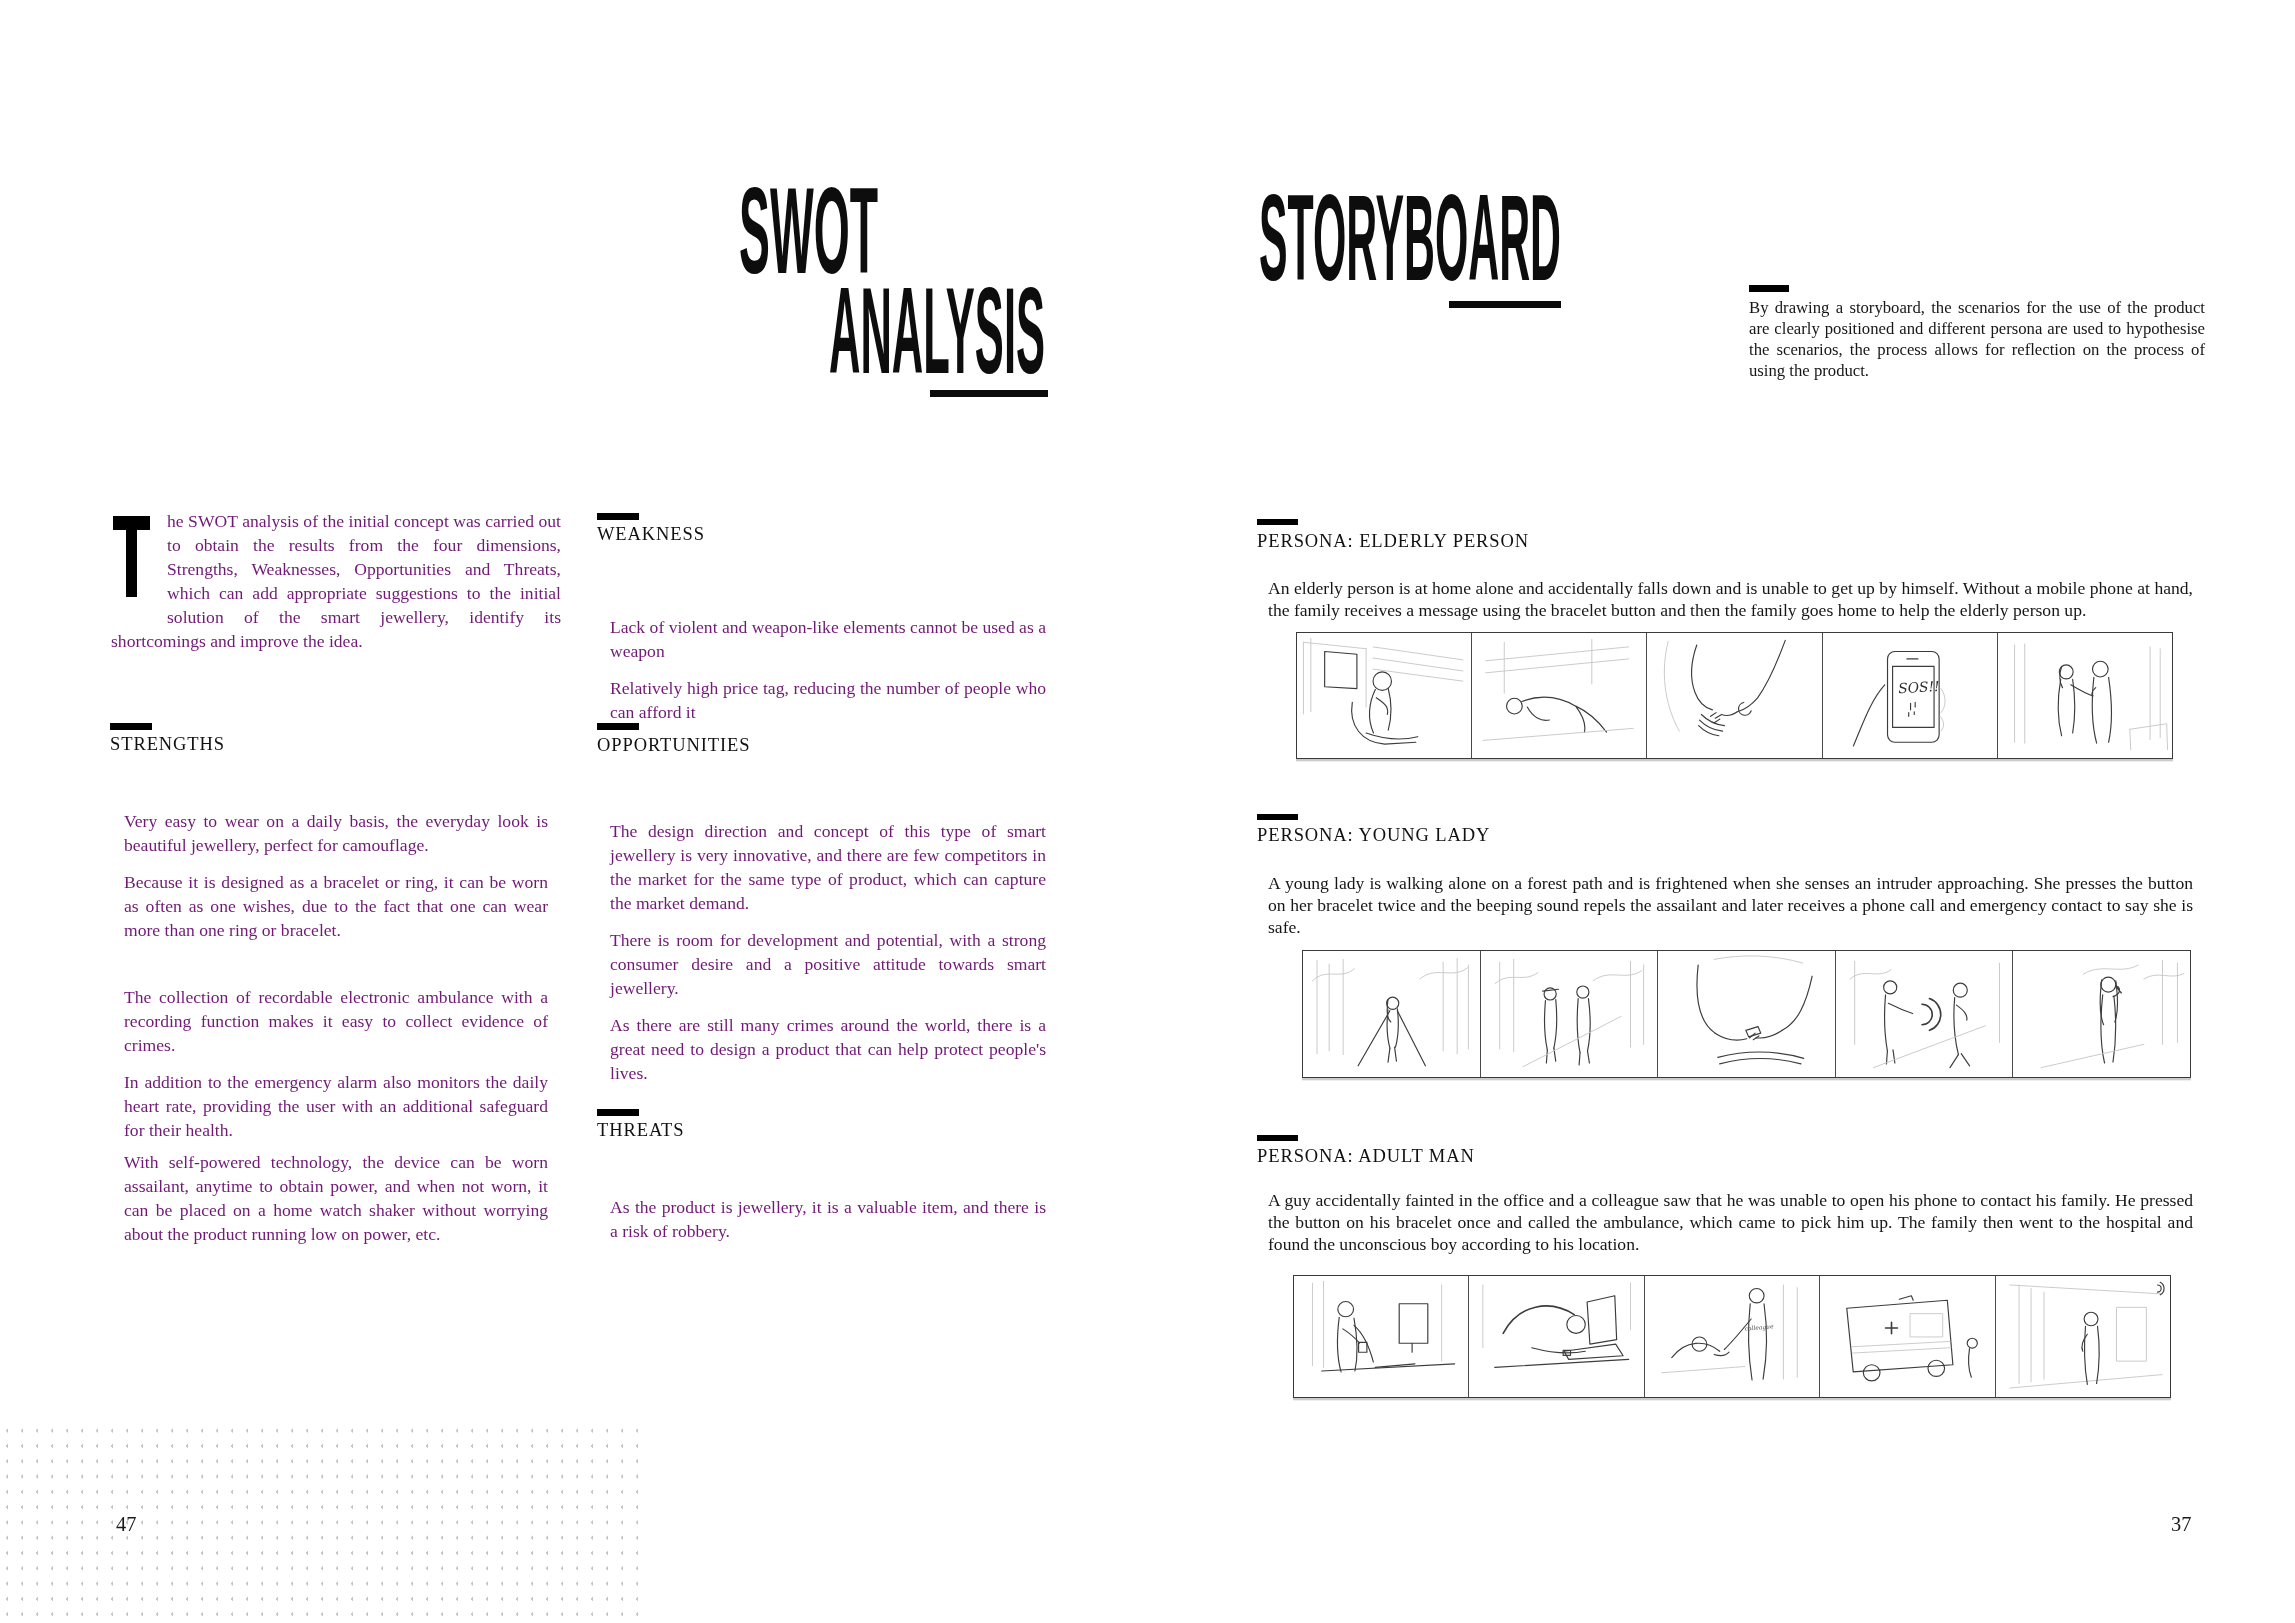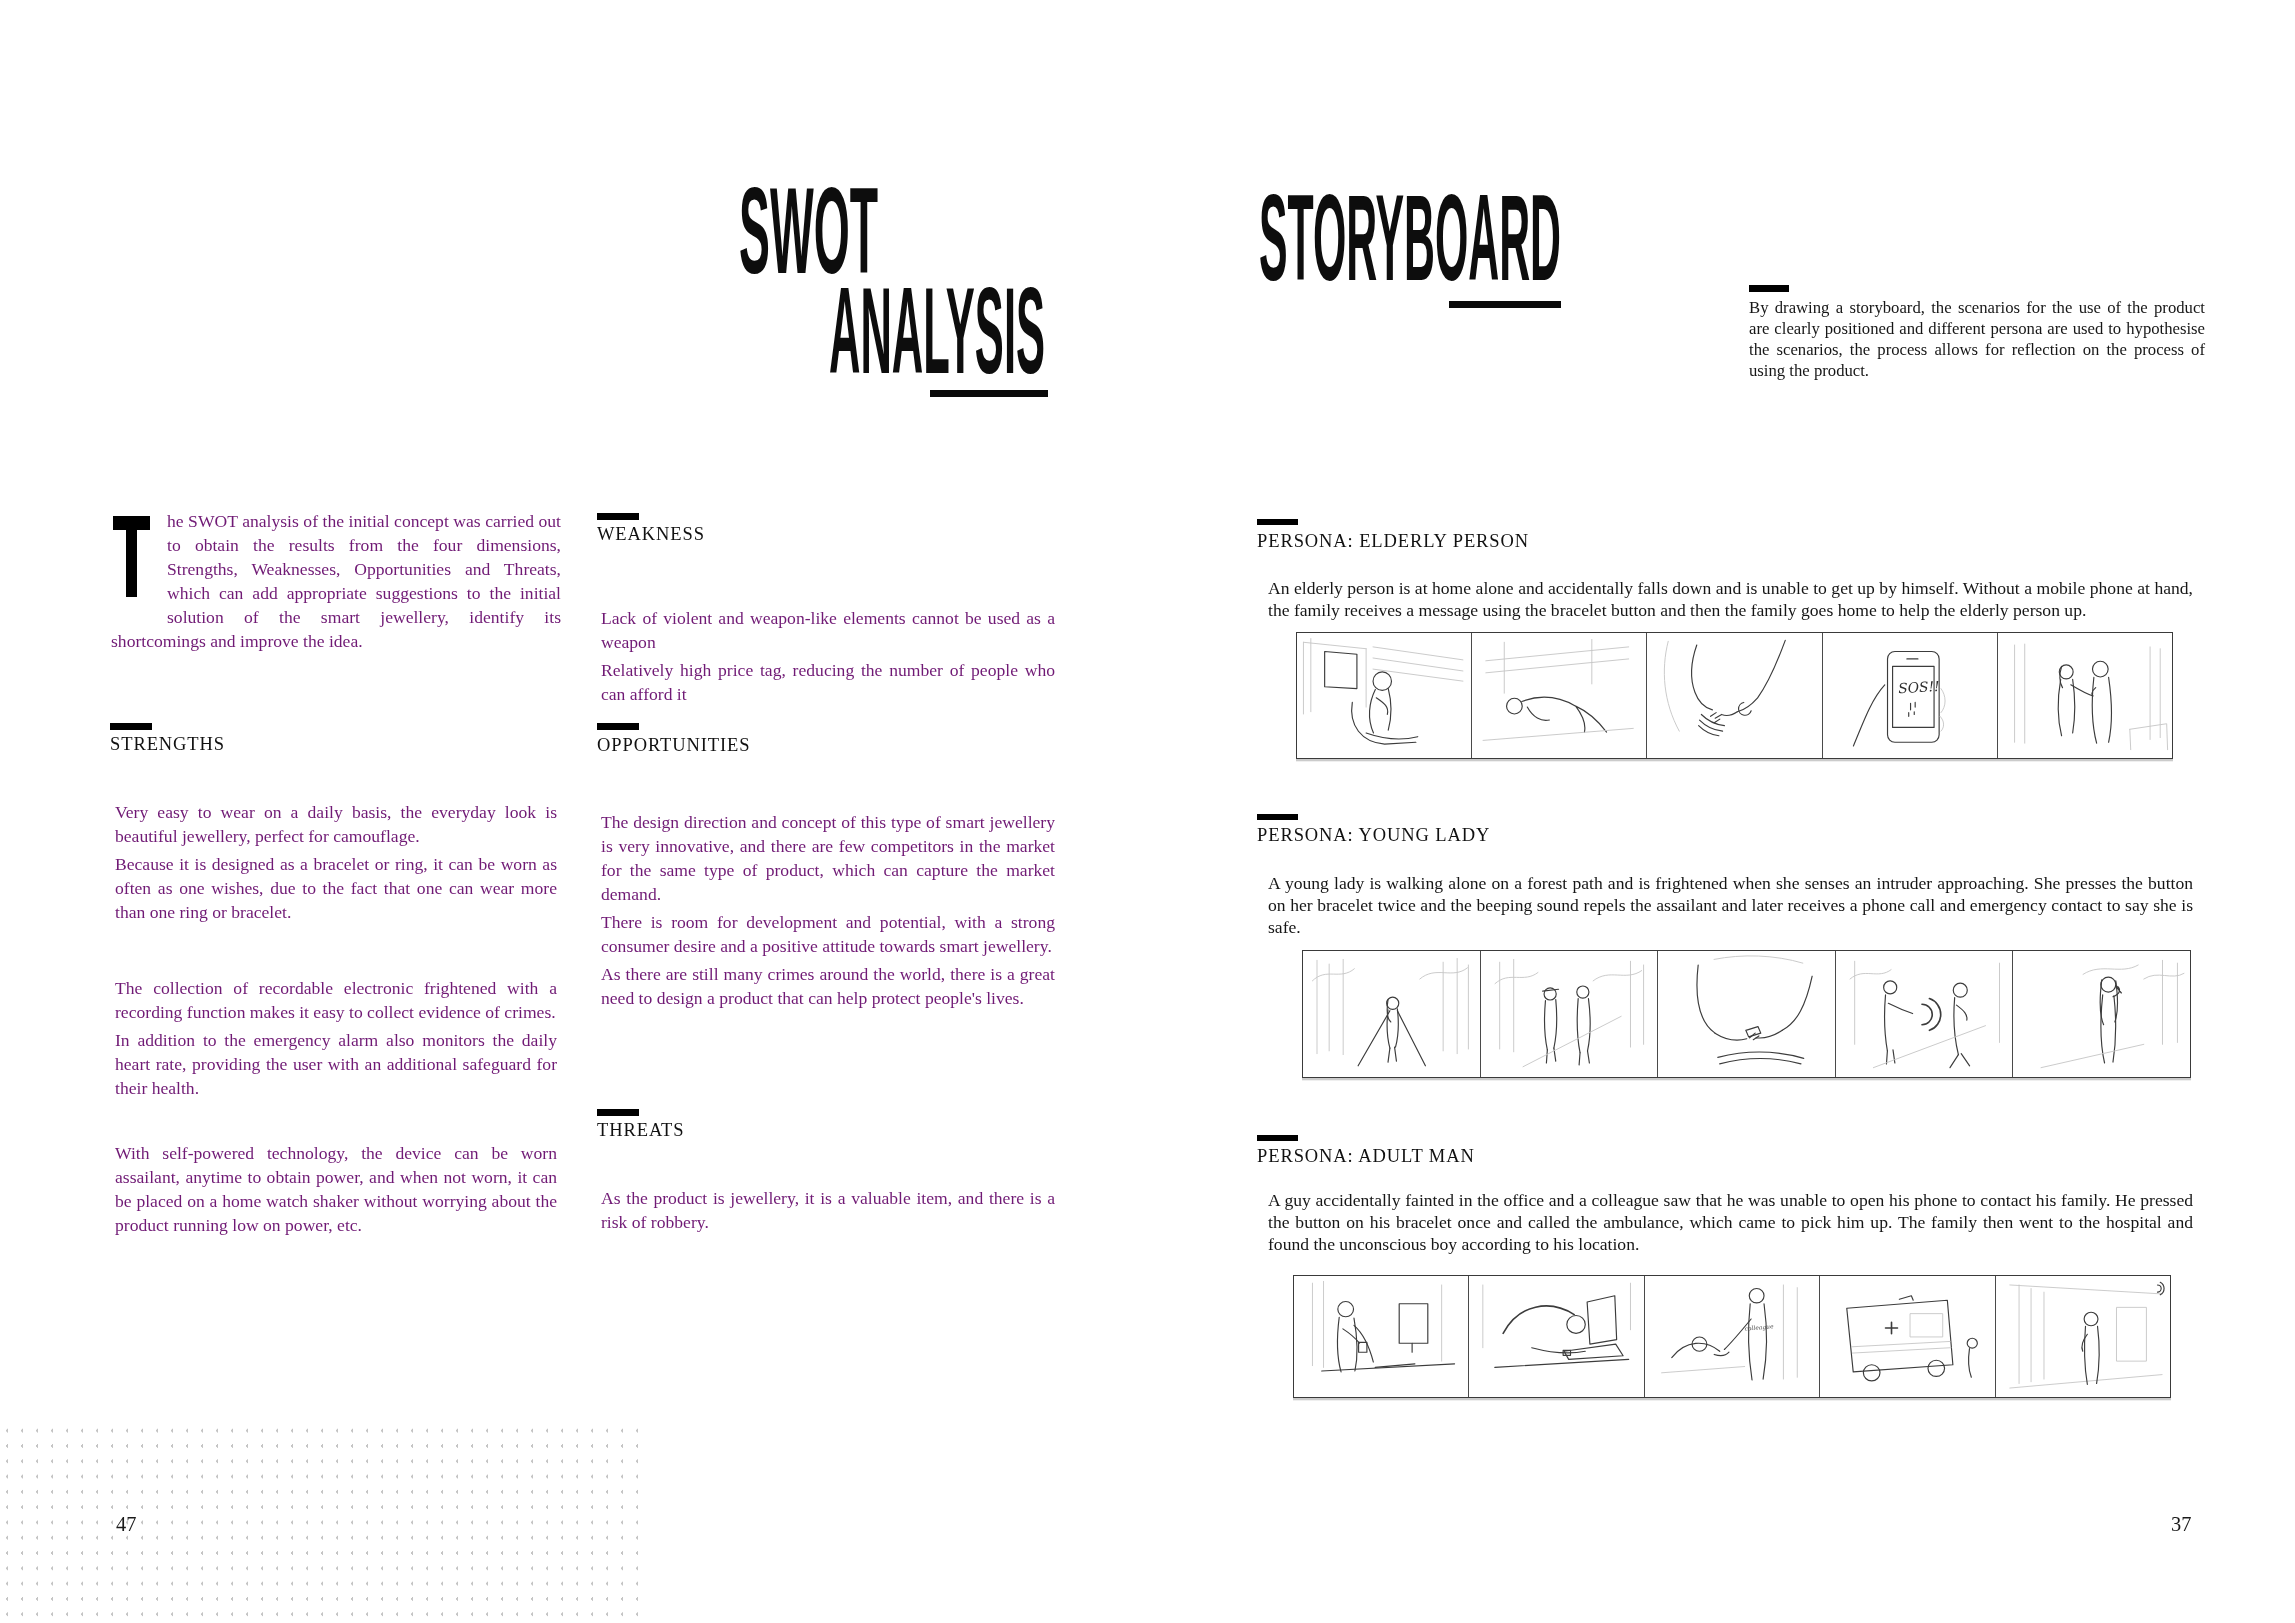--- a/index.html
+++ b/index.html
@@ -3,21 +3,21 @@
 <meta charset="utf-8">
 <style>
   html,body{margin:0;padding:0;background:#e8e8e8;}
   #spread{position:relative;width:2295px;height:1623px;background:#ffffff;overflow:hidden;
           font-family:"Liberation Serif","DejaVu Serif",serif;color:#141414;}
   .abs{position:absolute;}
   .bar{background:#000;}
   .rule{background:#0a0a0a;}
   .h{font-size:18.5px;letter-spacing:0.9px;color:#111;white-space:nowrap;}
   .body{font-size:17.6px;line-height:24px;text-align:justify;color:#701a75;}
-  .body p{margin:4px;}
+  .body p{margin:13px;}
   .pbody{font-size:17.6px;line-height:22px;text-align:justify;color:#161616;}
   .pbody p{margin:11px;}
   .ibody{font-size:16.7px;line-height:21px;text-align:justify;color:#161616;}
   .ibody p{margin:0;}
   .pagenum{font-size:20.4px;color:#1a1a1a;}
   .title-svg text{font-family:"Liberation Sans","DejaVu Sans",sans-serif;font-weight:bold;fill:#0d0d0d;}
   .dropcap{float:left;width:56px;height:118px;position:relative;}
   .dc-bar{position:absolute;left:2.3px;top:7.4px;width:37px;height:13.4px;background:#000;}
   .dc-stem{position:absolute;left:15px;top:20.4px;width:11px;height:68px;background:#000;}
   .sr{position:absolute;width:0.5px;height:0.5px;overflow:hidden;opacity:0;}
@@ -56,21 +56,21 @@
     <span>he SWOT analysis of the initial concept was carried out to obtain the results from the four dimensions, Strengths, Weaknesses, Opportunities and Threats, which can add appropriate suggestions to the initial solution of the smart jewellery, identify its shortcomings and improve the idea.</span>
   </div>
 
   <div class="abs bar" style="left:110px;top:723px;width:42px;height:6.5px"></div>
   <div class="abs h" style="left:110px;top:734px">STRENGTHS</div>
   <div class="abs body" style="left:111px;top:796px;width:450px;">
     <p>Very easy to wear on a daily basis, the everyday look is beautiful jewellery, perfect for camouflage.</p>
     <p>Because it is designed as a bracelet or ring, it can be worn as often as one wishes, due to the fact that one can wear more than one ring or bracelet.</p>
   </div>
   <div class="abs body" style="left:111px;top:972px;width:450px;">
-    <p>The collection of recordable electronic frightened with a recording function makes it easy to collect evidence of crimes.</p>
+    <p>The collection of recordable electronic ambulance with a recording function makes it easy to collect evidence of crimes.</p>
     <p>In addition to the emergency alarm also monitors the daily heart rate, providing the user with an additional safeguard for their health.</p>
   </div>
   <div class="abs body" style="left:111px;top:1137px;width:450px;">
     <p>With self-powered technology, the device can be worn assailant, anytime to obtain power, and when not worn, it can be placed on a home watch shaker without worrying about the product running low on power, etc.</p>
   </div>
 
   <div class="abs bar" style="left:597px;top:513px;width:42px;height:6.5px"></div>
   <div class="abs h" style="left:597px;top:524px">WEAKNESS</div>
   <div class="abs body" style="left:597px;top:602px;width:462px;">
     <p>Lack of violent and weapon-like elements cannot be used as a weapon</p>

